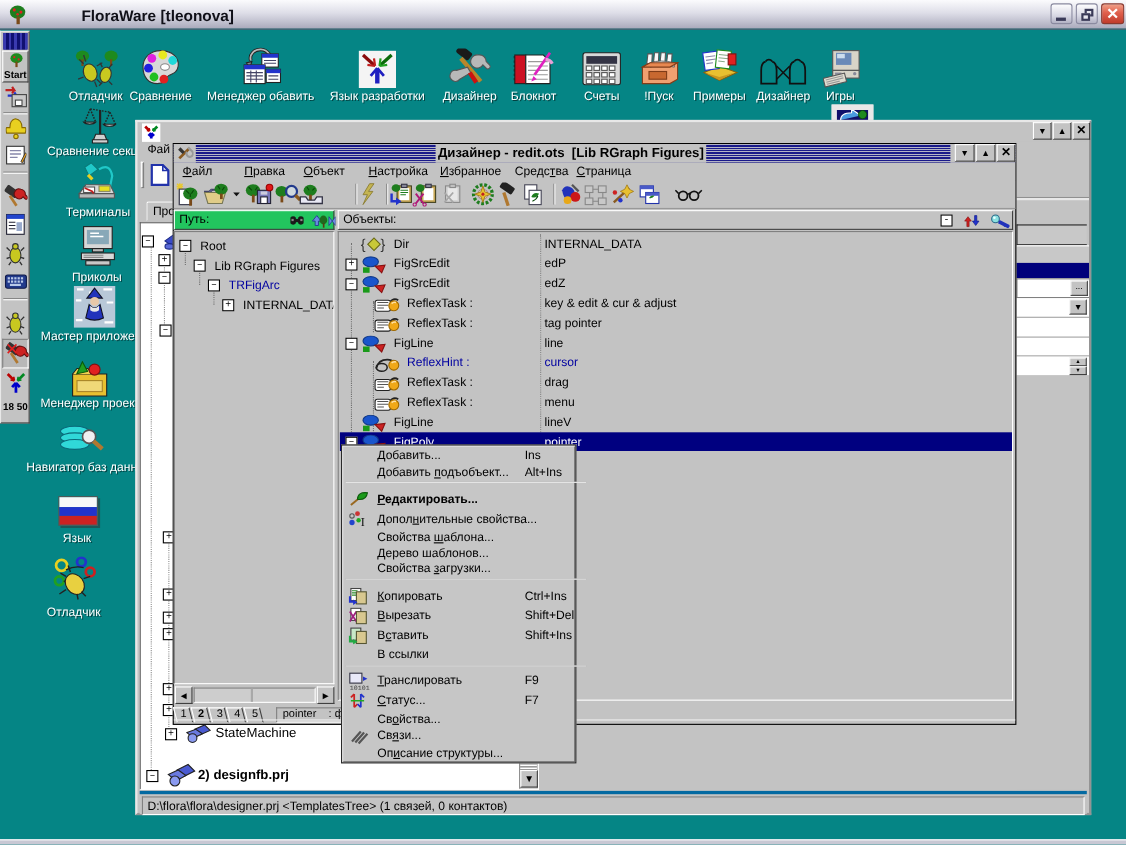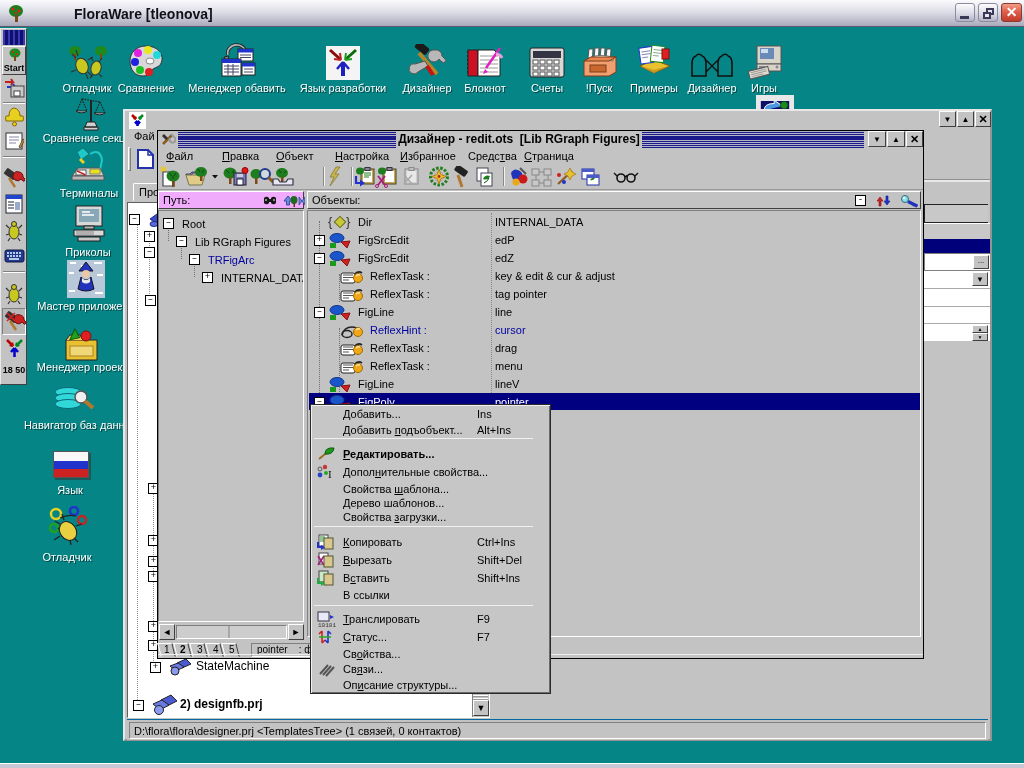--- a/index.html
+++ b/index.html
@@ -421,21 +421,21 @@
       <div class="abs bout gray" style="left:48px;top:1px;width:16px;height:14px;font-size:8px;text-align:center;line-height:13px;color:#000;">▼</div>
     </div>
     <div class="abs" style="left:0;top:159px;width:66px;height:18px;background:#fff;border-top:1px solid #aaa;"></div>
     <div class="abs" style="left:0;top:177px;width:66px;height:17px;background:#fff;border-top:1px solid #aaa;"></div>
     <div class="abs" style="left:0;top:194px;width:66px;height:18px;background:#fff;border-top:1px solid #aaa;">
       <div class="abs bout gray" style="left:48px;top:1px;width:16px;height:8px;font-size:5px;text-align:center;line-height:7px;color:#000;">▲</div>
       <div class="abs bout gray" style="left:48px;top:9px;width:16px;height:8px;font-size:5px;text-align:center;line-height:7px;color:#000;">▼</div>
     </div>
   </div>
 
-  <div class="abs" style="left:2px;top:608px;width:861px;height:21px;background:#c3c3c3;border-top:1px solid #0369a1;">
+  <div class="abs" style="left:2px;top:608px;width:861px;height:21px;background:#c3c3c3;border-top:3px solid #0369a1;">
     <div class="abs bin" style="left:2px;top:2px;width:857px;height:17px;font-size:11px;color:#000;padding:2px 0 0 4px;">D:\flora\flora\designer.prj &lt;TemplatesTree&gt; (1 связей, 0 контактов)</div>
   </div>
 </div>
 
 <div class="abs" style="left:157px;top:130px;width:767px;height:529px;background:#c3c3c3;border:1px solid #000;"></div>
 
 <div class="abs" style="left:158px;top:131px;width:765px;height:17px;background:repeating-linear-gradient(180deg,#b4b4c6 0px,#b4b4c6 0.9px,#191989 0.9px,#191989 2.2px);">
   <div class="abs gray" style="left:0;top:0;width:20px;height:17px;"></div>
   <svg class="abs" style="left:3px;top:1px" width="15" height="15" viewBox="0 0 15 15">
     <path d="M2 12 L11 3" stroke="#8a5a20" stroke-width="2.5"></path>
@@ -559,21 +559,21 @@
     <rect x="427" y="9" width="12" height="10" fill="#fff" stroke="#2233aa"></rect>
       <rect x="427" y="9" width="12" height="3" fill="#4a5ac8"></rect>
     <path d="M430 14 q2 -3 5 -2 q-2 3 -5 2" fill="#1e7d1e"></path>
 
     <circle cx="461" cy="12" r="4" fill="none" stroke="#111" stroke-width="1.6"></circle>
     <circle cx="471" cy="12" r="4" fill="none" stroke="#111" stroke-width="1.6"></circle>
     <path d="M465 11 q3 -2.5 2 0 M457 10 l-3 -3 M475 10 l3 -3" stroke="#111" stroke-width="1.4" fill="none"></path>
   </svg>
 </div>
 
-<div class="abs bout" style="left:158px;top:191px;width:146px;height:18px;background:#f0abfc;">
+<div class="abs bout" style="left:158px;top:191px;width:146px;height:18px;background:#22c55e;">
   <span class="abs" style="left:4px;top:2px;font-size:11px;color:#000;">Путь:</span>
   <svg class="abs" style="left:104px;top:1px" width="42" height="15" viewBox="0 0 42 15">
     <path d="M1 5 a3 3 0 0 1 5 0 l0 5 a3 3 0 0 1 -5 0 z" fill="#1a1a1a"></path>
     <path d="M8 5 a3 3 0 0 1 5 0 l0 5 a3 3 0 0 1 -5 0 z" fill="#1a1a1a"></path>
     <rect x="5" y="6" width="4" height="3" fill="#1a1a1a"></rect>
       <rect x="2" y="6" width="2" height="2" fill="#888"></rect>
       <rect x="10" y="6" width="2" height="2" fill="#888"></rect>
     <path d="M21 8 l4 -5 l4 5 h-2.5 v4 h-3 v-4 z" fill="#6a8ae0" stroke="#223a8c" stroke-width="0.8"></path>
     <ellipse cx="31" cy="7" rx="3.5" ry="4" fill="#1e6a1e"></ellipse>
       <rect x="30.5" y="10" width="1.5" height="4" fill="#5a3a10"></rect>
@@ -733,21 +733,21 @@
       <ellipse cx="9" cy="5" rx="7" ry="4.5" fill="#1a55cc" stroke="#113a88"></ellipse>
       <rect x="2" y="10" width="6" height="5" fill="#1a9a1a"></rect>
       <path d="M13 9 l9 -1 l-3 7 z" fill="#cc2222" stroke="#881111"></path>
     </svg>
   <span class="abs" style="left:50px;top:185px;color:#fff;">FigPoly</span>
     <span class="abs" style="left:187px;top:185px;color:#fff;">pointer</span>
 </div>
 
 <div class="abs" style="left:158px;top:654px;width:765px;height:1px;background:#efefef;"></div>
 
-<div class="abs" style="left:310px;top:404px;width:241px;height:290px;background:#c6c6c6;border:1px solid #2a2a2a;box-shadow:inset 1px 1px 0 #f0f0f0, inset -1px -1px 0 #6a6a6a;font-size:11px;color:#000;">
+<div class="abs" style="left:310px;top:404px;width:214px;height:290px;background:#c6c6c6;border:1px solid #2a2a2a;box-shadow:inset 1px 1px 0 #f0f0f0, inset -1px -1px 0 #6a6a6a;font-size:11px;color:#000;">
   <span class="abs" style="left:32px;top:3px;"><u>Д</u>обавить...</span>
     <span class="abs" style="left:166px;top:3px;">Ins</span>
   <span class="abs" style="left:32px;top:19px;">Добавить <u>п</u>одъобъект...</span>
     <span class="abs" style="left:166px;top:19px;">Alt+Ins</span>
   <div class="abs" style="left:3px;top:33px;width:219px;height:1px;background:#818181;border-bottom:1px solid #efefef;"></div>
   <svg class="abs" style="left:6px;top:41px" width="18" height="15" viewBox="0 0 18 15">
       <path d="M2 13 L13 4" stroke="#996820" stroke-width="1.8"></path>
       <path d="M8 8 q0 -7 9 -6 q-1 7 -9 6" fill="#1a9a1a" stroke="#0a5a0a"></path>
     </svg>
   <span class="abs" style="left:32px;top:43px;font-weight:bold;"><u>Р</u>едактировать...</span>

